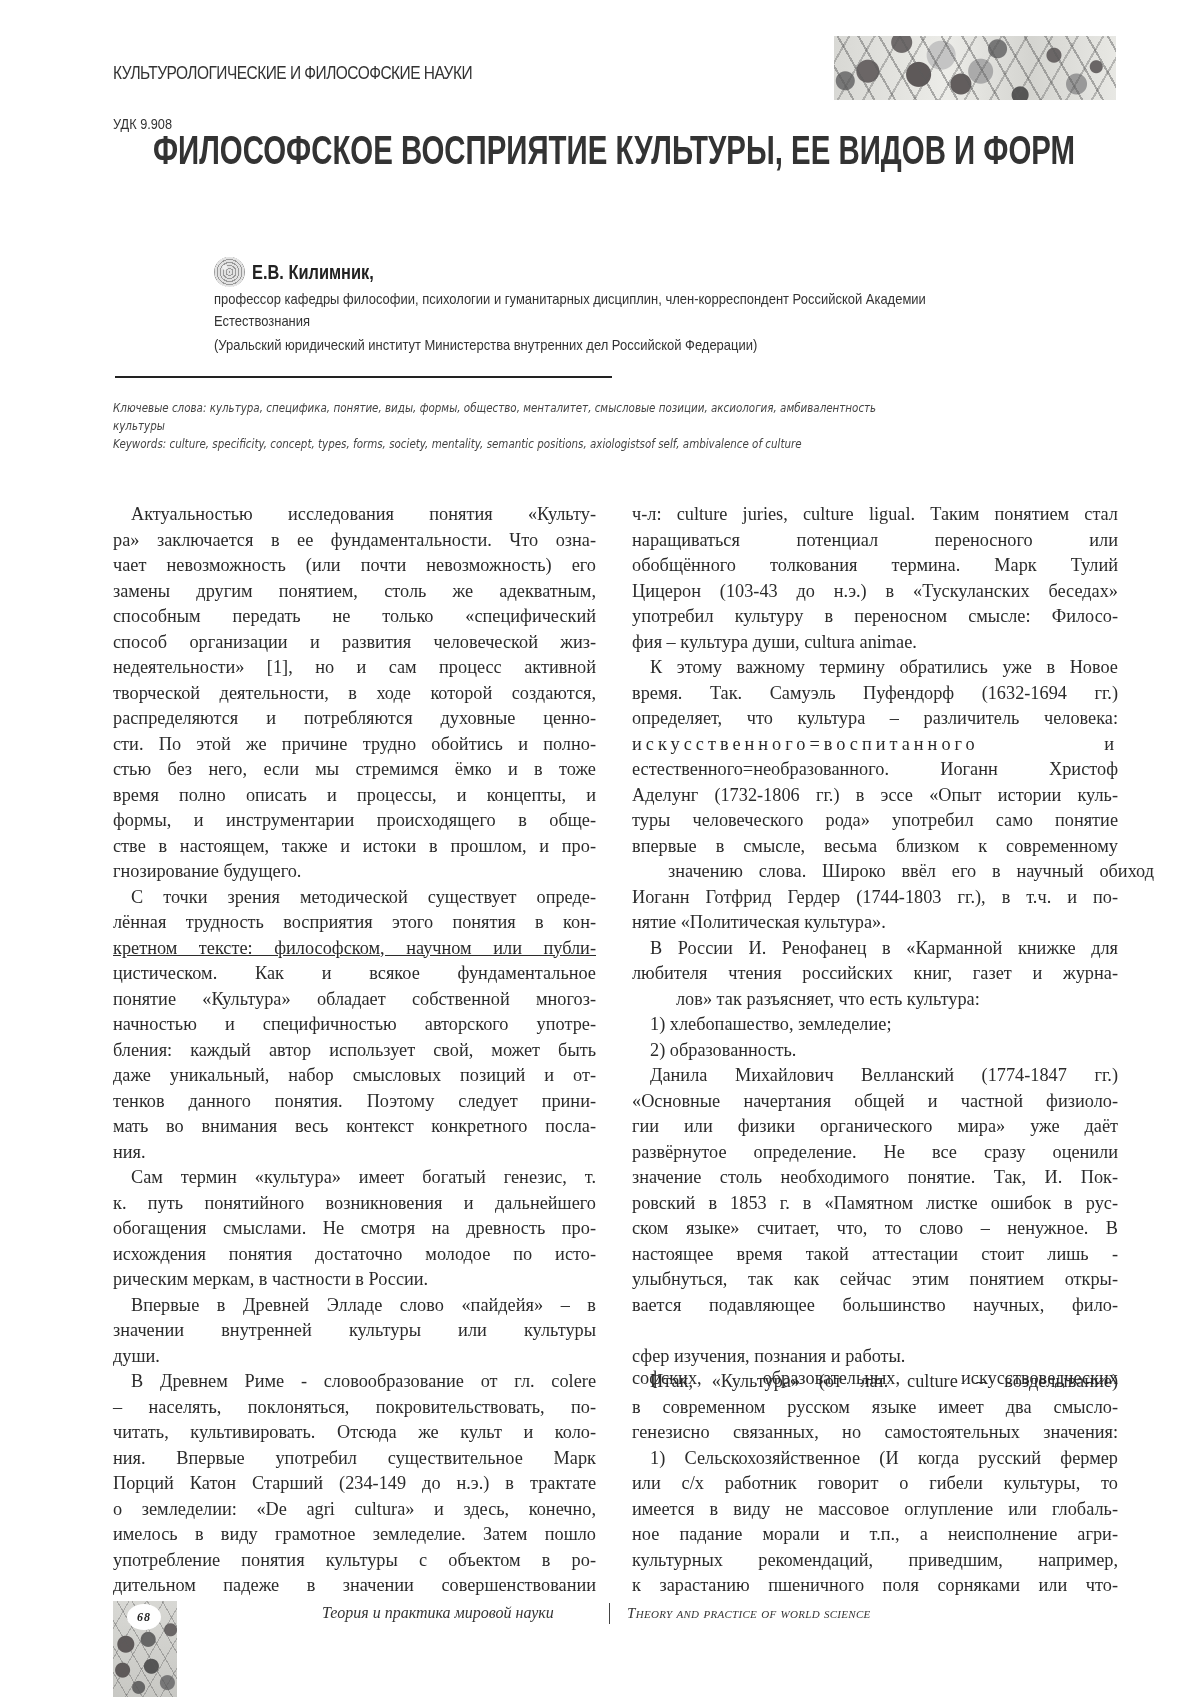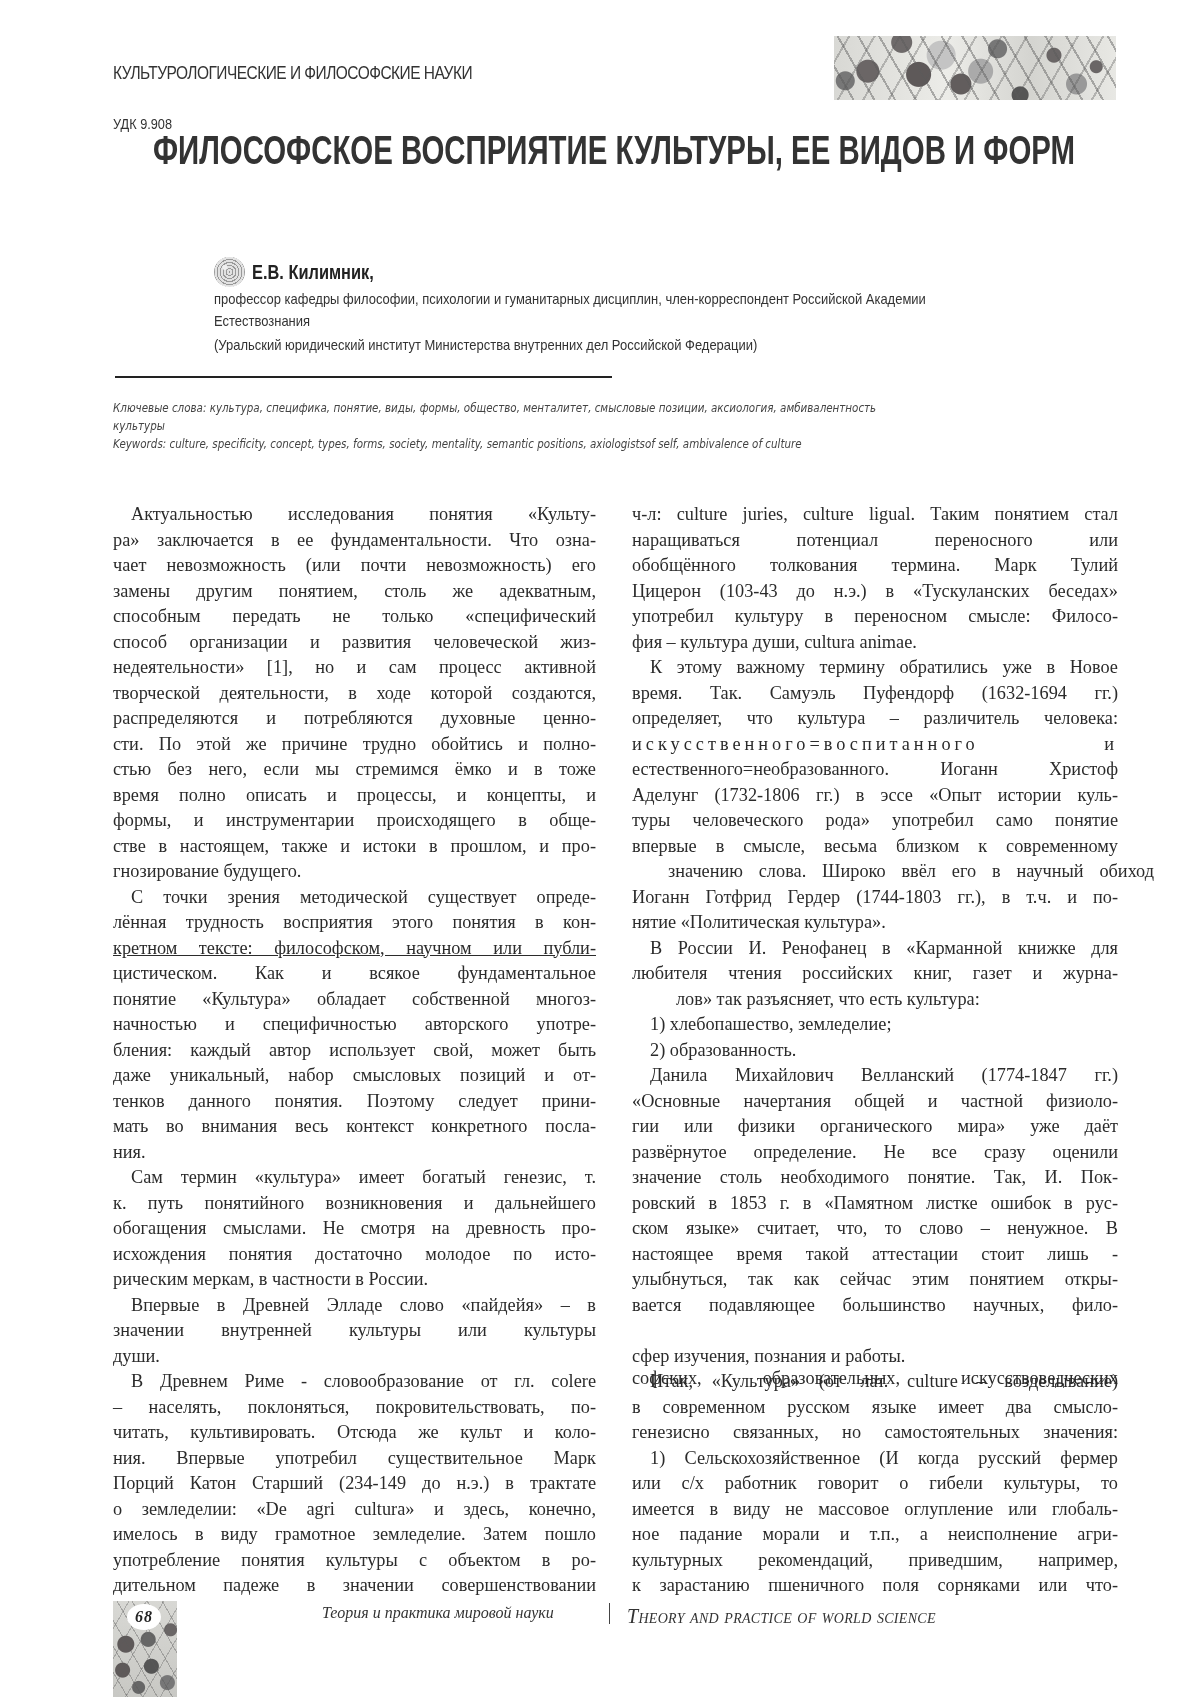--- a/index.html
+++ b/index.html
@@ -56,25 +56,25 @@
       radial-gradient(circle at 90% 30%, #6a6666 0 6px, transparent 7px),
       radial-gradient(circle at 15% 72%, #5e5959 0 7px, transparent 8px),
       radial-gradient(circle at 60% 68%, #555 0 7px, transparent 8px),
       radial-gradient(circle at 40% 90%, #666 0 6px, transparent 7px),
       radial-gradient(circle at 85% 85%, #777 0 7px, transparent 8px),
       linear-gradient(180deg, #d8d8d4, #c8c8c4); }
   .footer-block .mesh { position: absolute; inset: 0;
     background:
       repeating-linear-gradient(60deg, transparent 0 12px, rgba(90,90,90,0.4) 12px 13px),
       repeating-linear-gradient(-60deg, transparent 0 14px, rgba(90,90,90,0.35) 14px 15px); }
-  .page-number-circle { position: absolute; left: 14px; top: 3px; width: 34px; height: 26px; border-radius: 50%; background: #fff; display: flex; align-items: center; justify-content: center; font-family: "Liberation Serif", serif; font-style: italic; font-weight: bold; font-size: 16px; color: #222; letter-spacing: 1px; }
+  .page-number-circle { position: absolute; left: 14px; top: 3px; width: 34px; height: 26px; border-radius: 50%; background: #fff; display: flex; align-items: center; justify-content: center; font-family: "Liberation Serif", serif; font-style: italic; font-weight: bold; font-size: 12px; color: #222; letter-spacing: 1px; }
 
   .footer-journal-ru { left: 322px; top: 1604px; font-family: "Liberation Serif", serif; font-style: italic; font-size: 16px; color: #333; white-space: nowrap; }
   .footer-divider { left: 609px; top: 1603px; width: 1px; height: 21px; background: #444; }
-  .footer-journal-en { left: 627px; top: 1605px; font-family: "Liberation Serif", serif; font-style: italic; font-size: 20px; color: #333; white-space: nowrap; font-variant: small-caps; letter-spacing: 0.3px; }
+  .footer-journal-en { left: 627px; top: 1605px; font-family: "Liberation Serif", serif; font-style: italic; font-size: 15px; color: #333; white-space: nowrap; font-variant: small-caps; letter-spacing: 0.3px; }
 </style>
 </head>
 <body>
 
 <div class="abs section-header">КУЛЬТУРОЛОГИЧЕСКИЕ И ФИЛОСОФСКИЕ НАУКИ</div>
 <div class="abs header-image">
     <div class="mesh"></div>
   </div>
 
 <div class="abs udk">УДК 9.908</div>

